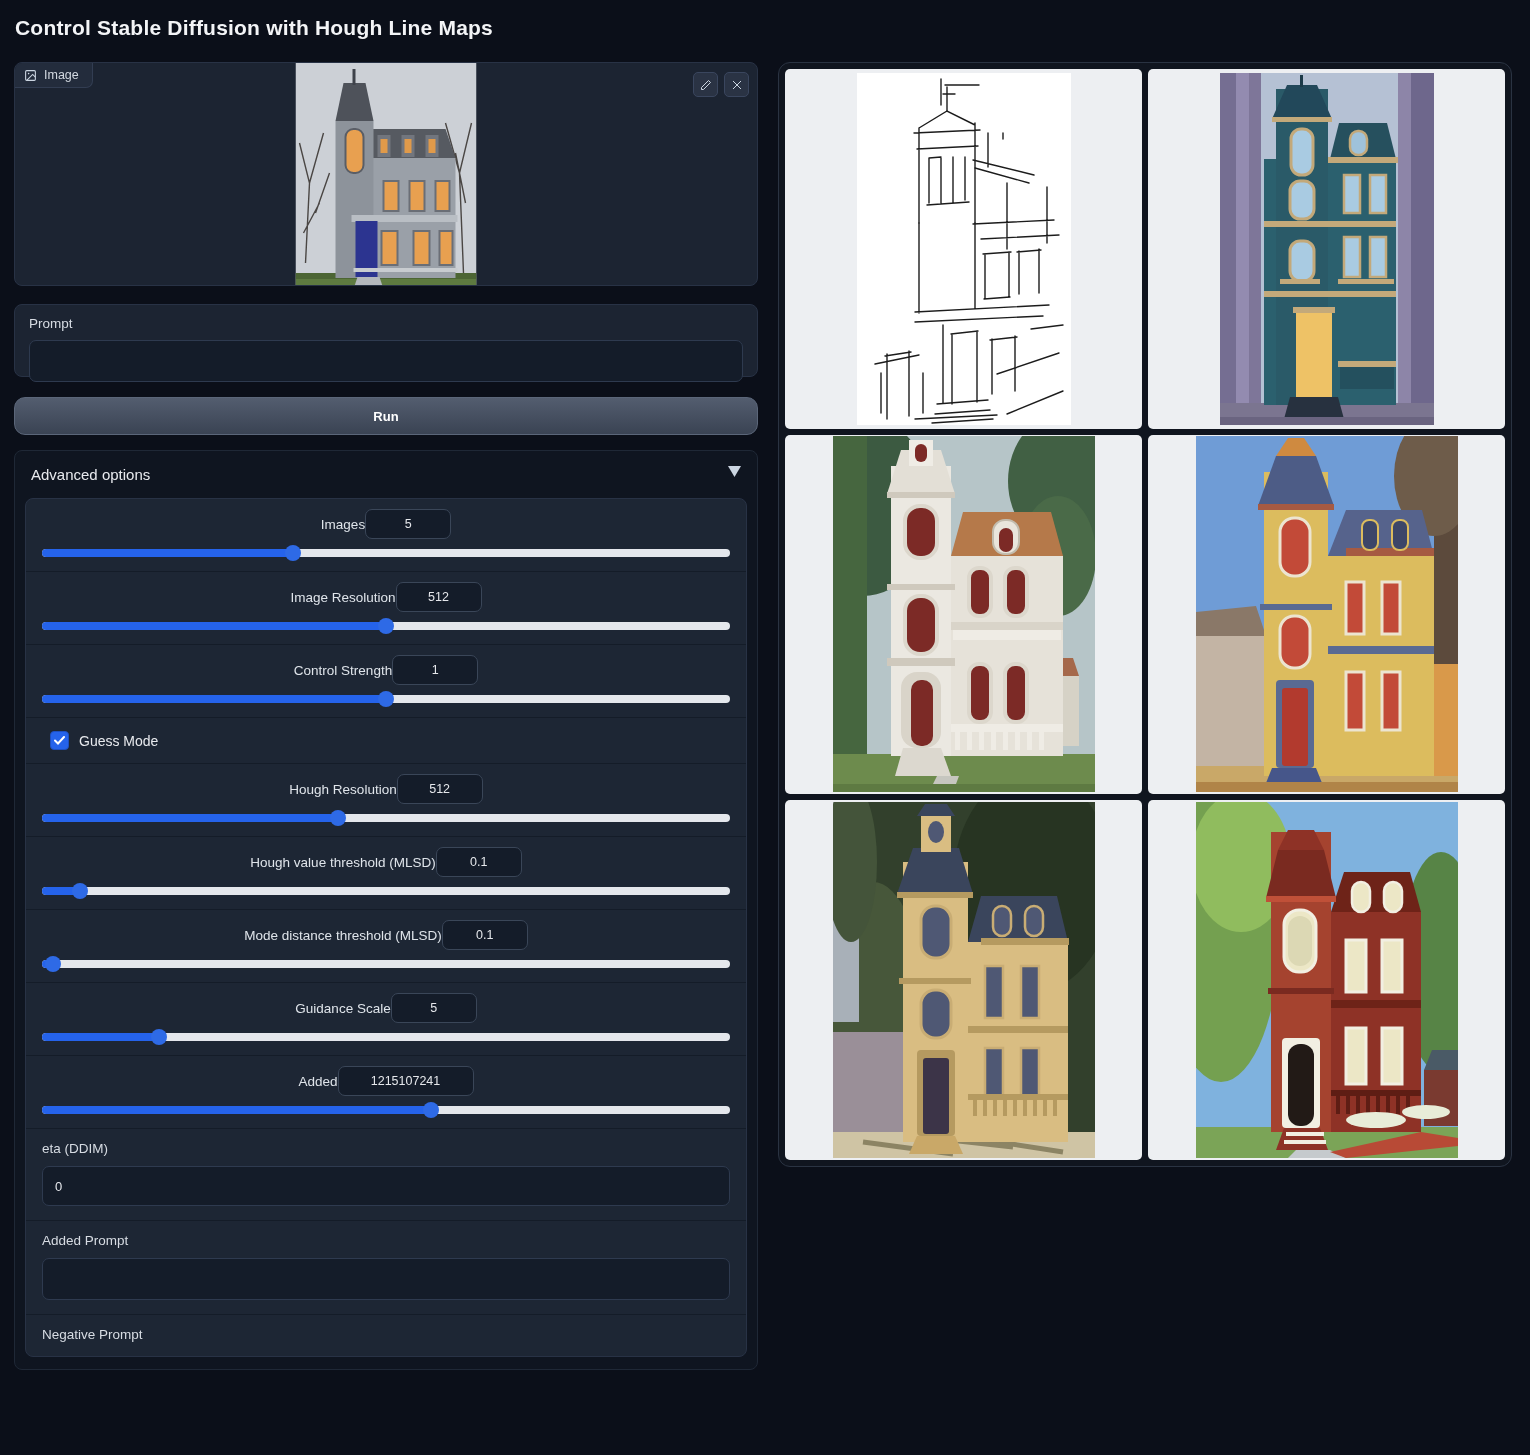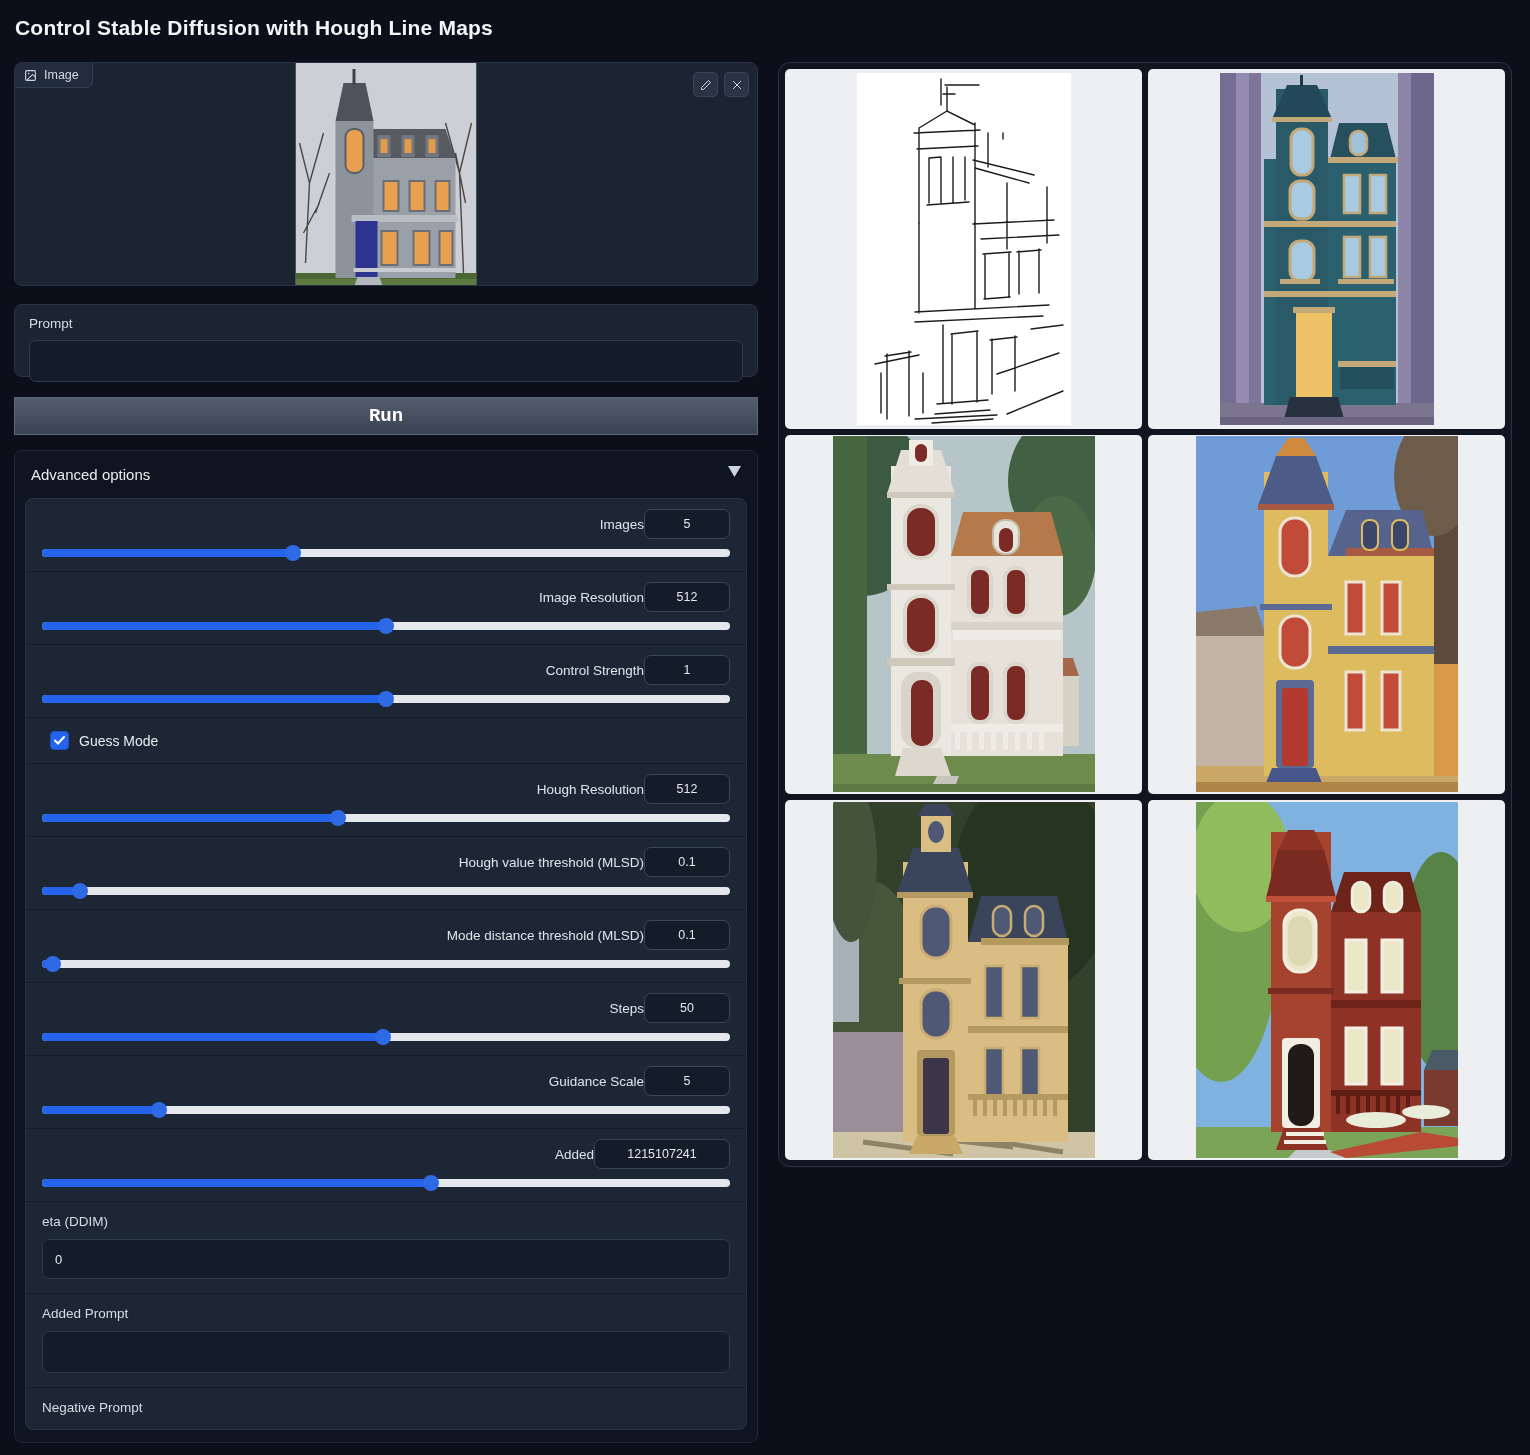--- a/index.html
+++ b/index.html
@@ -21,32 +21,32 @@
   .icon-btn{width:23px;height:23px;background:#2a3344;border:1px solid #3a465e;border-radius:5px;
             display:flex;align-items:center;justify-content:center;color:#cbd5e1;cursor:pointer;}
 
   .prompt-block{margin-top:18px;height:73px;padding:11px 14px;}
   .field-label{font-size:13.5px;color:#d7dce3;}
   .tbox{display:block;width:100%;background:#141c29;border:1px solid #2e3a4f;border-radius:7px;
         color:#e5e7eb;font-family:"Liberation Sans",sans-serif;font-size:13px;box-sizing:border-box;outline:none;}
   .prompt-block .tbox{margin-top:9px;height:42px;resize:none;padding:8px 12px;}
 
   .run-btn{margin-top:20px;width:100%;height:38px;background:linear-gradient(180deg,#535d6f 0%,#3a4353 100%);
-           border:1px solid #5b6679;border-radius:0;color:#ffffff;font-weight:700;font-size:19px;
-           font-family:Liberation Mono, monospace;cursor:pointer;}
+           border:1px solid #5b6679;border-radius:11px;color:#ffffff;font-weight:700;font-size:13px;
+           font-family:Liberation Sans, sans-serif;cursor:pointer;}
 
   .accordion{margin-top:15px;background:#0f1520;border:1px solid #1f2836;border-radius:8px;padding-bottom:12px;}
   .acc-head{display:flex;justify-content:space-between;padding:15px 16px;cursor:pointer;}
   .acc-title{font-size:15px;color:#e8eaee;}
   .acc-arrow{color:#cbd5e1;}
 
   .form{margin:0 10px;background:#1d2634;border:1px solid #283245;border-radius:8px;overflow:hidden;}
   .srow{padding:12px 16px 14px;border-top:1px solid #141c28;}
   .srow:first-child{border-top:none;}
-  .srow-head{display:flex;justify-content:flex-end;align-items:center;height:26px;}
+  .srow-head{display:flex;justify-content:center;align-items:center;height:26px;}
   .slabel{font-size:13.5px;color:#dfe4ea;}
   .sval{width:80px;height:26px;background:#141c29;border:1px solid #3a4658;border-radius:7px;
         color:#e5e7eb;font-size:12.5px;text-align:center;font-family:"Liberation Sans",sans-serif;outline:none;}
   .sval.wide{width:130px;}
   .track{margin-top:12px;height:8px;background:#e4e7ec;border-radius:5px;position:relative;cursor:pointer;}
   .fill{height:100%;background:#2563eb;border-radius:5px 0 0 5px;position:relative;}
   .handle{position:absolute;right:-8px;top:50%;transform:translateY(-50%);width:16px;height:16px;
           border-radius:50%;background:#2e6ae6;cursor:grab;}
 
   .cbrow{padding:13px 24px;display:flex;align-items:center;gap:10px;border-top:1px solid #141c28;}
@@ -223,31 +223,20 @@
           <span class="slabel">Mode distance threshold (MLSD)</span>
           <input class="sval" value="0.1" style="">
         </div>
         <div class="track">
             <div class="fill" style="width: 1.6%;">
               <div class="handle"></div>
             </div>
           </div>
       </div>
 
-      <div class="srow">
-        <div class="srow-head">
-          <span class="slabel">Steps</span>
-          <input class="sval" value="50" style="">
-        </div>
-        <div class="track">
-            <div class="fill" style="width: 49.5%;">
-              <div class="handle"></div>
-            </div>
-          </div>
-      </div>
 
       <div class="srow">
         <div class="srow-head">
           <span class="slabel">Guidance Scale</span>
           <input class="sval" value="5" style="">
         </div>
         <div class="track">
             <div class="fill" style="width: 17%;">
               <div class="handle"></div>
             </div>

